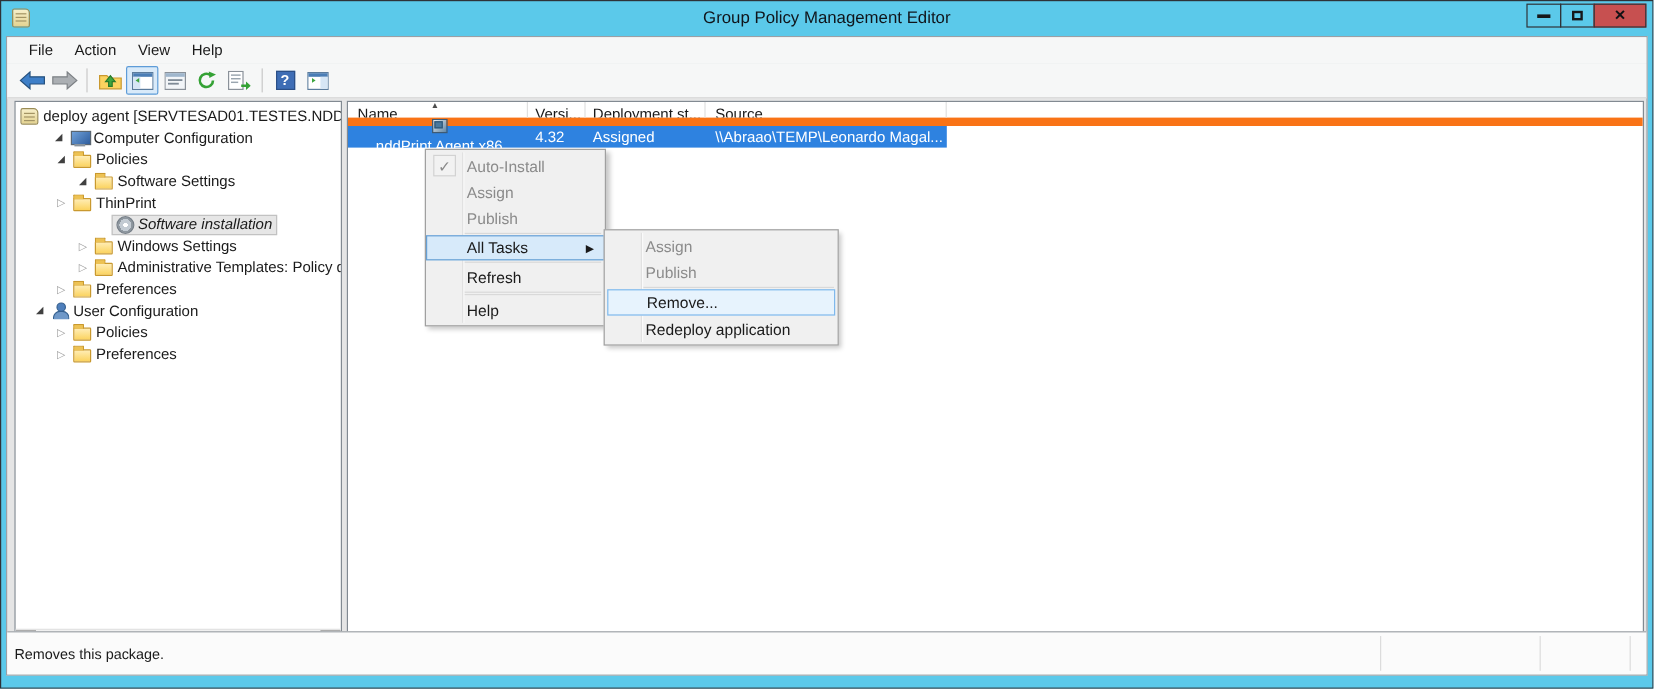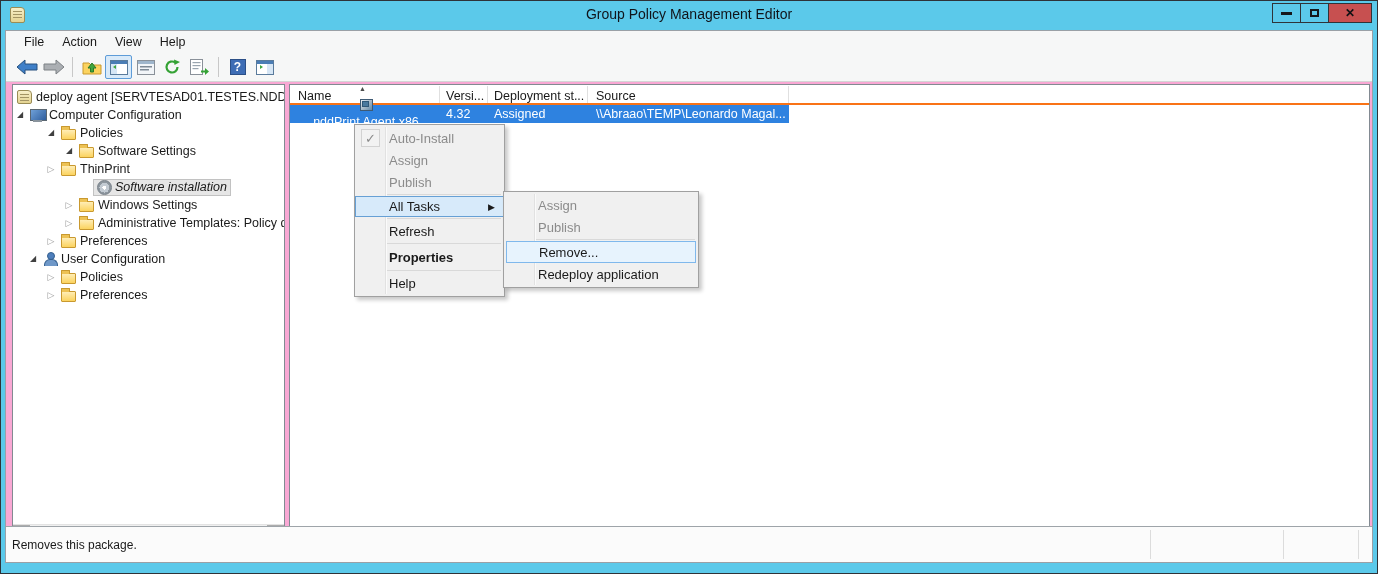--- a/index.html
+++ b/index.html
@@ -17,21 +17,21 @@
   .controls { position:absolute; right:5px; top:2px; display:flex; height:20px; }
   .ctl { width:29px; height:20px; border:1px solid #2F3338; margin-left:-1px;
          display:flex; align-items:center; justify-content:center; background:transparent; }
   .ctl.close { width:44px; background:#C75050; }
   .g-min { width:11px; height:3px; background:#16181B; }
   .g-max { width:9px; height:8px; border:2px solid #16181B; background:transparent; }
   .g-close { font-size:12px; font-weight:bold; color:#101114; line-height:1; }
 
   
   .client { position:absolute; left:4px; top:29px; right:4px; bottom:10px;
-            background:#f9a8d4; border:1px solid #9AA0A6; }
+            background:#e5e5e5; border:1px solid #9AA0A6; }
 
   .menubar { height:22px; background:#F6F7F7; display:flex; align-items:center;
              padding-left:9px; font-size:12.5px; color:#1A1A1A; }
   .menubar .mitem { padding:3px 9px; }
 
   .toolbar { height:29px; background:#F6F7F7; border-bottom:1px solid #D5D5D5;
              display:flex; align-items:center; padding-left:7px; }
   .tbtn { width:27px; height:24px; display:flex; align-items:center; justify-content:center; }
   .tbtn.active { border:1px solid #5E9CD8; background:#D9EAF9; border-radius:2px; }
   .tsep { width:1px; height:20px; background:#C8C8C8; margin:0 5px; }
@@ -89,21 +89,21 @@
   .sbtn.left { margin-right:0; }
   .sbtn.right { margin-left:auto; }
   .sthumb { position:absolute; left:18px; top:1px; width:110px; height:15px; background:#CDCDCD;
             display:flex; align-items:center; justify-content:center; }
   .grip { width:8px; height:7px;
           background:repeating-linear-gradient(90deg,#8C8C8C 0 1px,transparent 1px 3px); }
 
   
   .list-panel { position:absolute; left:283px; top:53px; width:1081px; height:458px;
                 background:#fff; border:1px solid #828A92; font-size:12.5px; overflow:hidden; }
-  .lheader { height:20px; border-bottom:2px solid #f97316; display:flex; position:relative; color:#191919;align-items:center; }
+  .lheader { height:20px; border-bottom:7px solid #f97316; display:flex; position:relative; color:#191919; }
   .hcol { border-right:1px solid #E0E0E0; padding:3px 0 0 8px; overflow:hidden; white-space:nowrap; }
   .hcol.c1 { width:150px; }
   .hcol.c2 { width:48px;  padding-left:6px; }
   .hcol.c3 { width:100px; padding-left:6px; }
   .hcol.c4 { width:201px; }
   .sort-arrow { position:absolute; left:69px; top:0px; font-size:7px; color:#4C4C4C; }
   .lrow { height:18px; width:499px; display:flex; align-items:center;
           background:#2E82E0; color:#fff; }
   .lcell { overflow:hidden; white-space:nowrap;flex-direction:column; }
   .lcell.c1 { width:150px; display:flex; align-items:center; gap:4px; padding-left:2px; }
@@ -235,21 +235,21 @@
     <div class="tree-panel">
       <div class="tree-body">
 
         <div class="trow" style="padding-left:4px">
           <span class="ic ic-scroll"></span>
           <span class="node">
               <span>deploy agent [SERVTESAD01.TESTES.NDDIGITA</span>
             </span>
         </div>
 
-        <div class="trow" style="padding-left:1px">
+        <div class="trow" style="padding-left:30px">
           <span class="expander open"></span>
           <span class="node">
               <span class="ic ic-computer"></span>
               <span>Computer Configuration</span>
             </span>
         </div>
 
         <div class="trow" style="padding-left:32px">
           <span class="expander open"></span>
           <span class="node">
@@ -382,23 +382,20 @@
       <div class="msep"></div>
       <div class="mi hl-strong">
         <span>All Tasks</span>
         <span class="subarrow">▶</span>
       </div>
       <div class="msep"></div>
       <div class="mi">
           <span>Refresh</span>
         </div>
       <div class="msep"></div>
-      <div class="mi bold">
-          <span>Properties</span>
-        </div>
       <div class="msep"></div>
       <div class="mi">
           <span>Help</span>
         </div>
     </div>
 
     <div class="menu" id="ctx-sub">
       <div class="gutterline"></div>
       <div class="mi disabled">
           <span>Assign</span>

